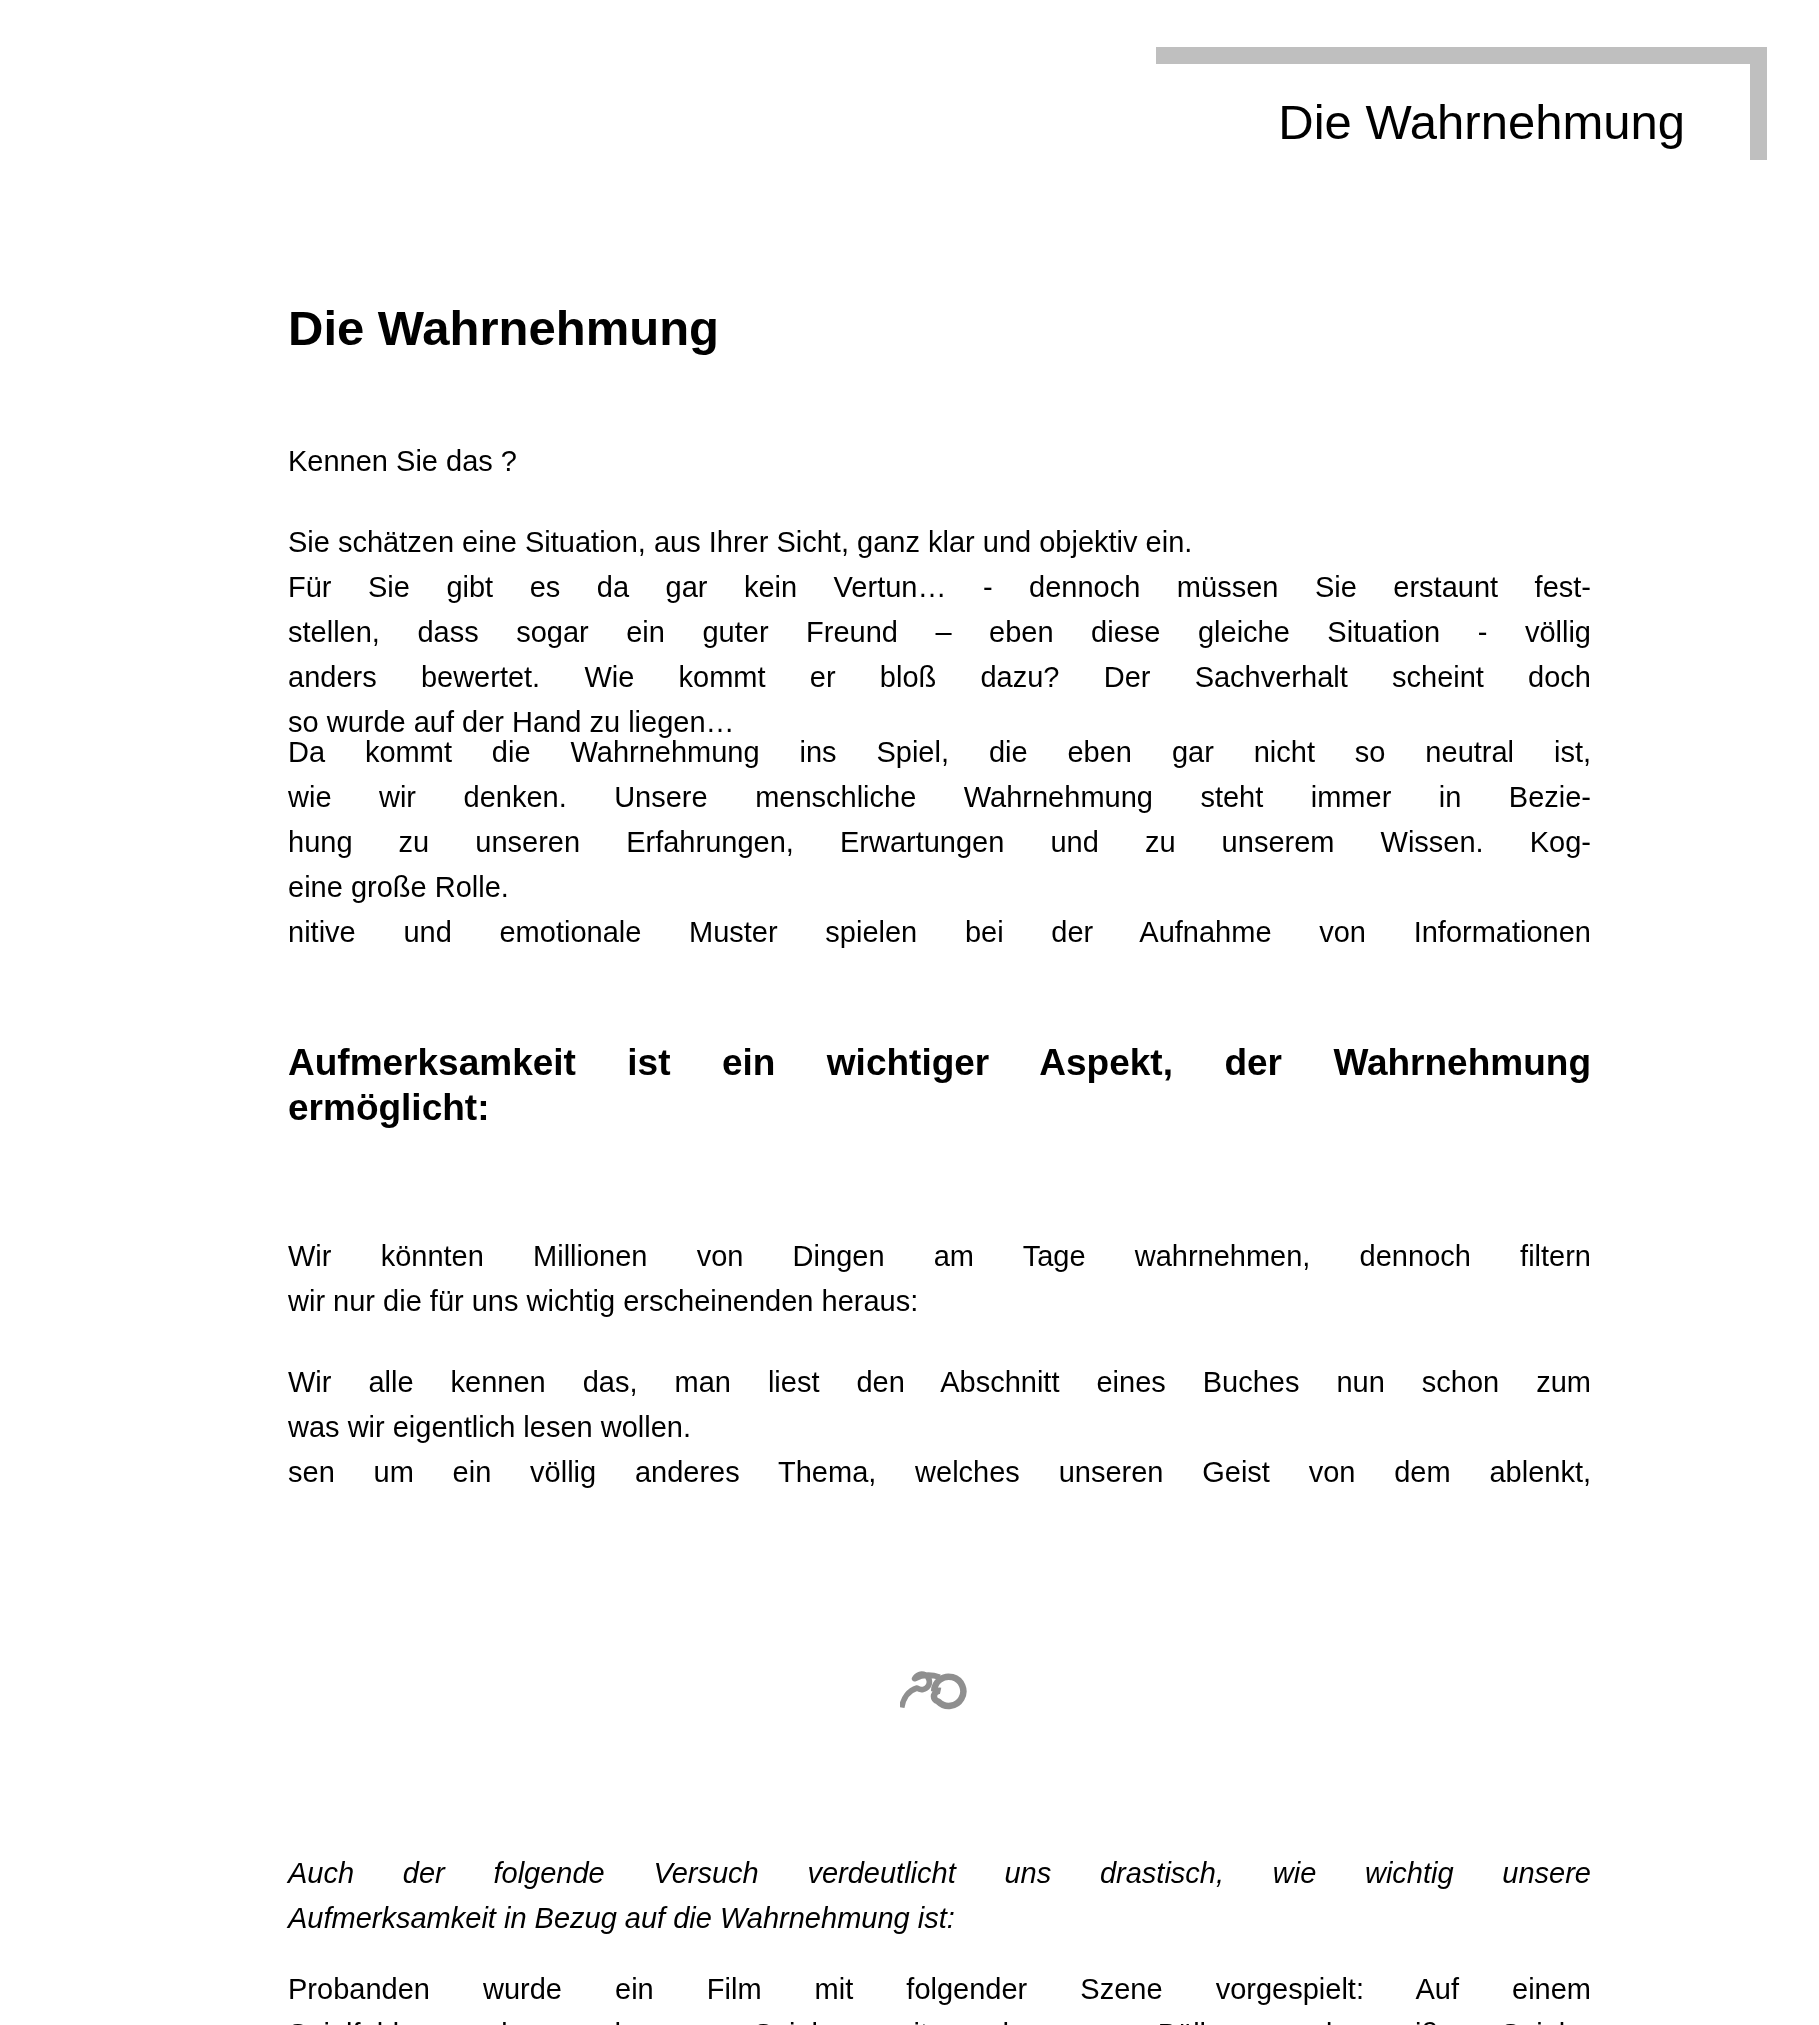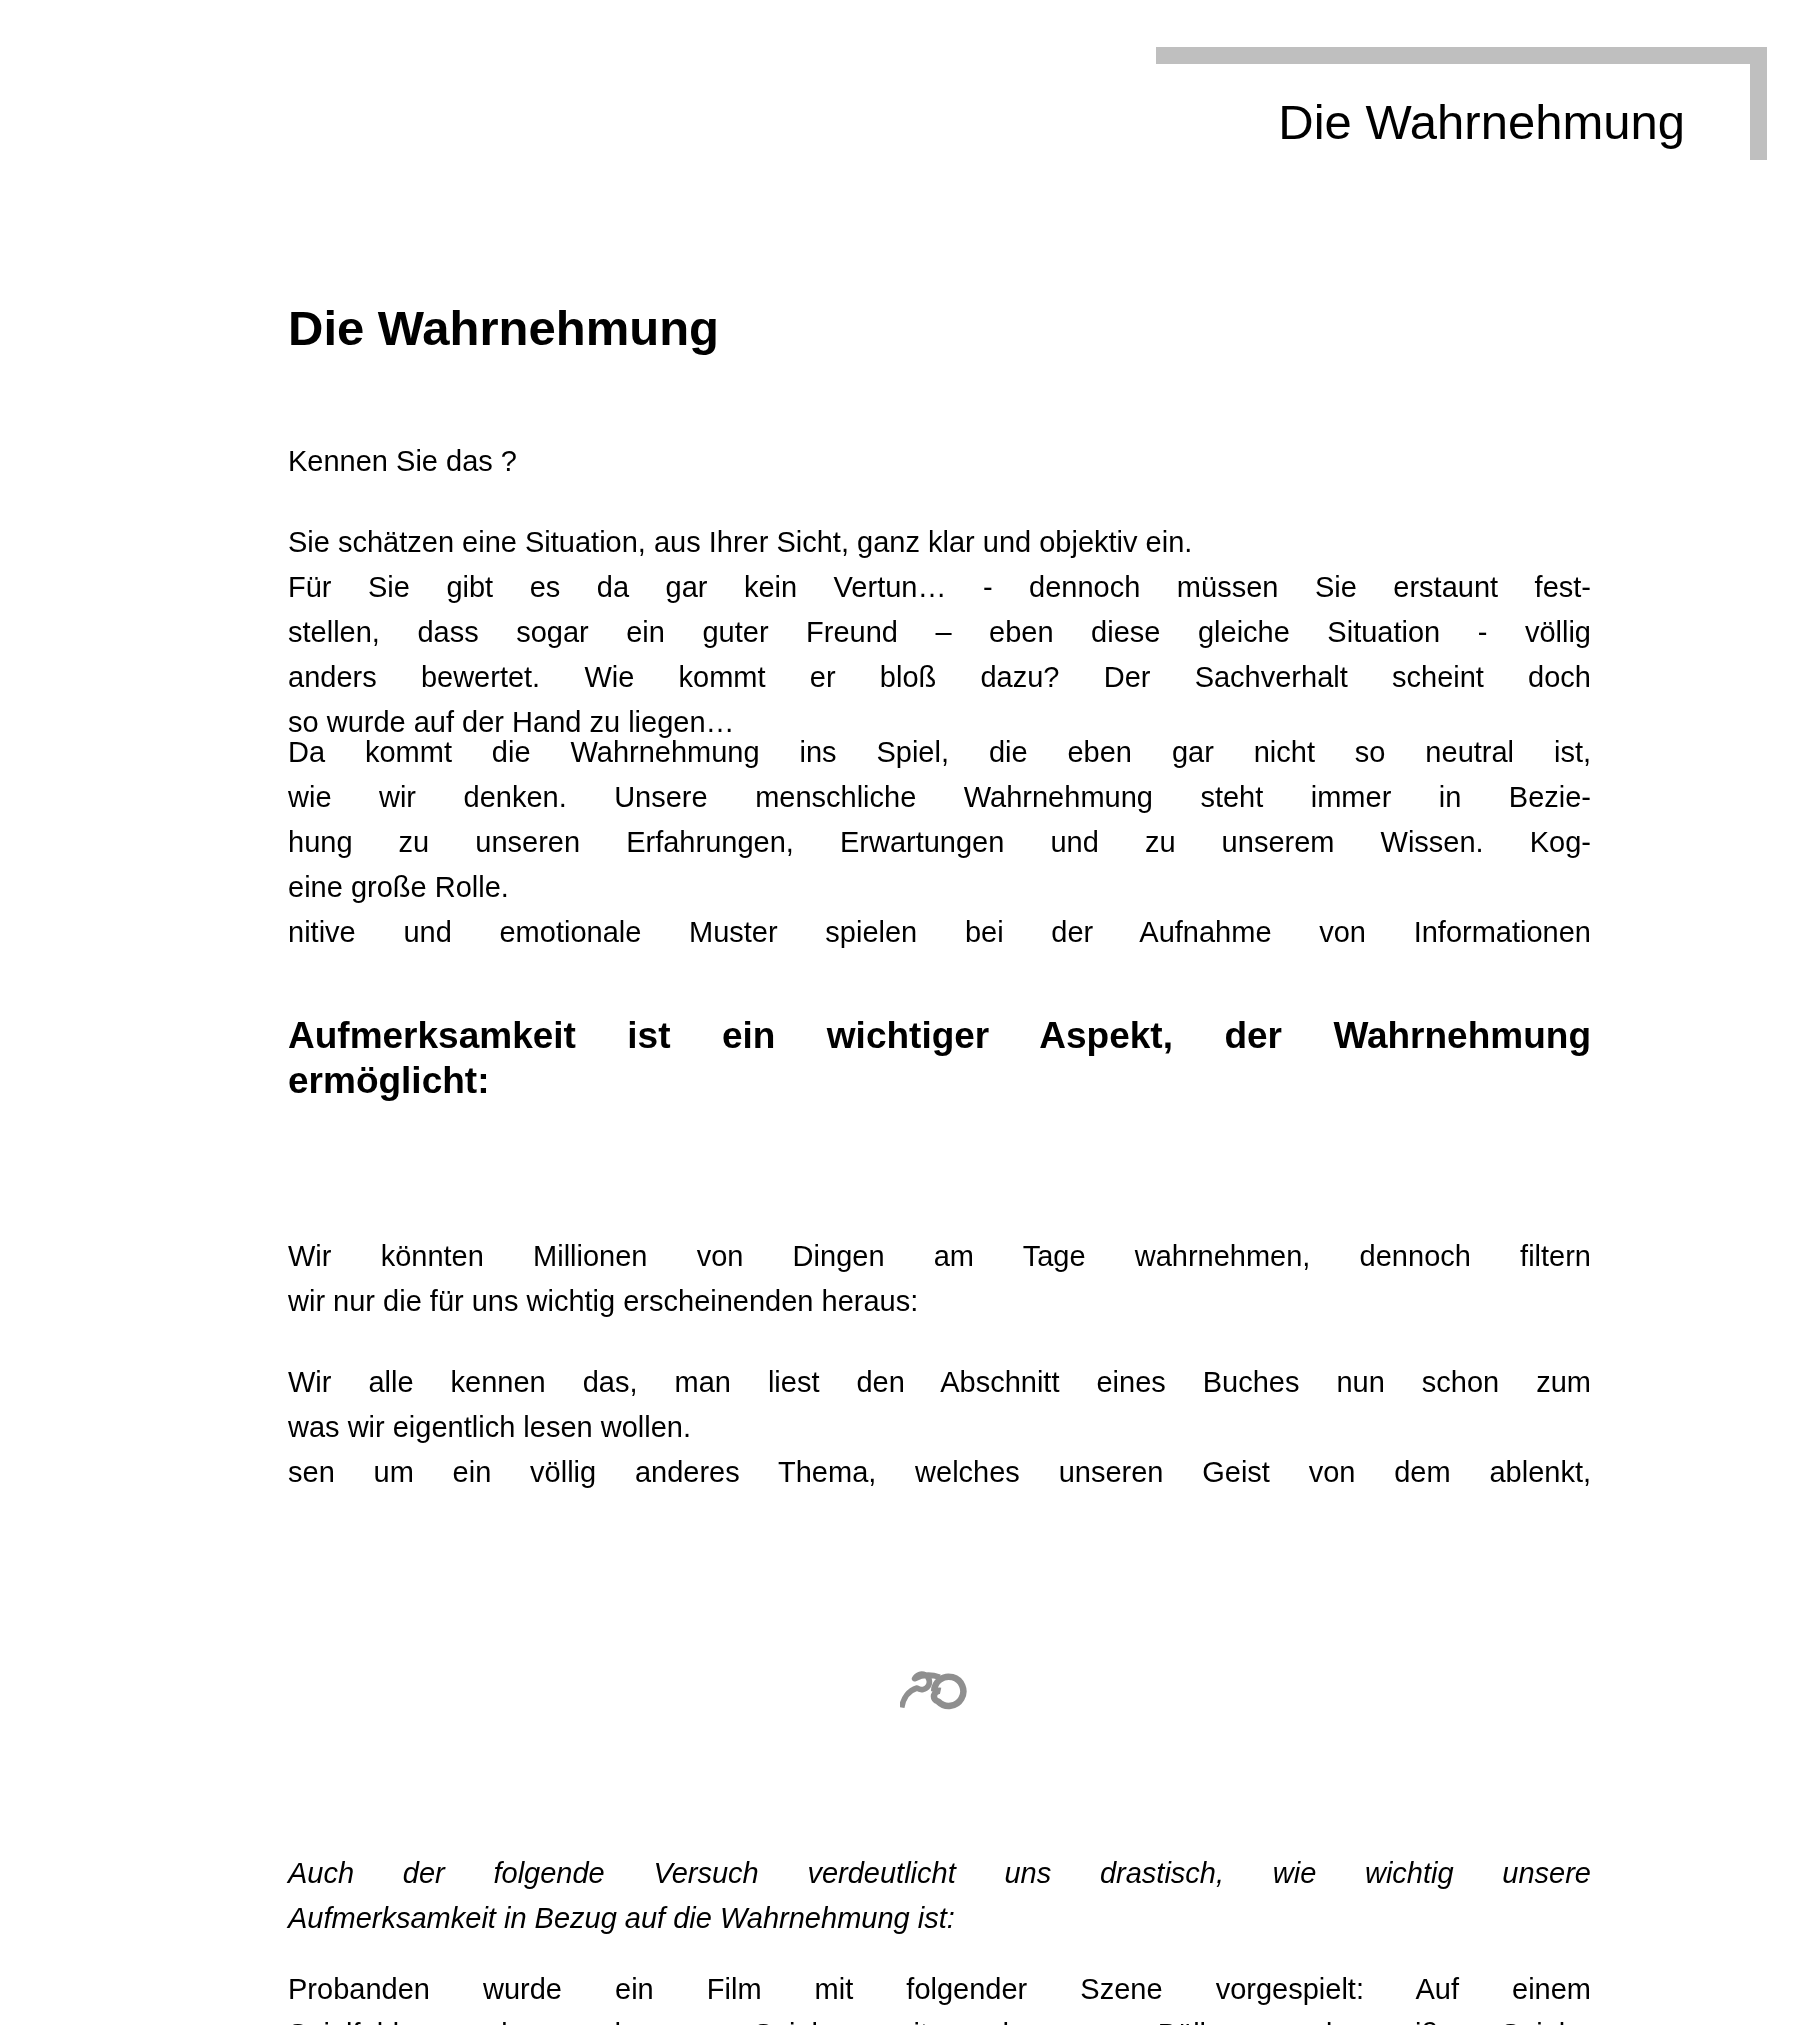--- a/index.html
+++ b/index.html
@@ -64,21 +64,21 @@
   }
   .para .ln.e {
     text-align-last: left;
   }
   .subheading {
     font-weight: bold;
     font-size: 37px;
   }
   .p1 { top: 493px; margin-top: 27px; }
   .p2 { top: 730px; }
-  .sub { top: 1013px; }
+  .sub { top: 1040px; }
   .p3 { top: 1234px; }
   .p4 { top: 1360px; }
   .p5 { top: 1851px; font-style: italic; }
   .p6 { top: 1967px; }
   .ornament {
     position: absolute;
     left: 900px; top: 1671px;
     width: 67px; height: 39px;
   }
 </style>

